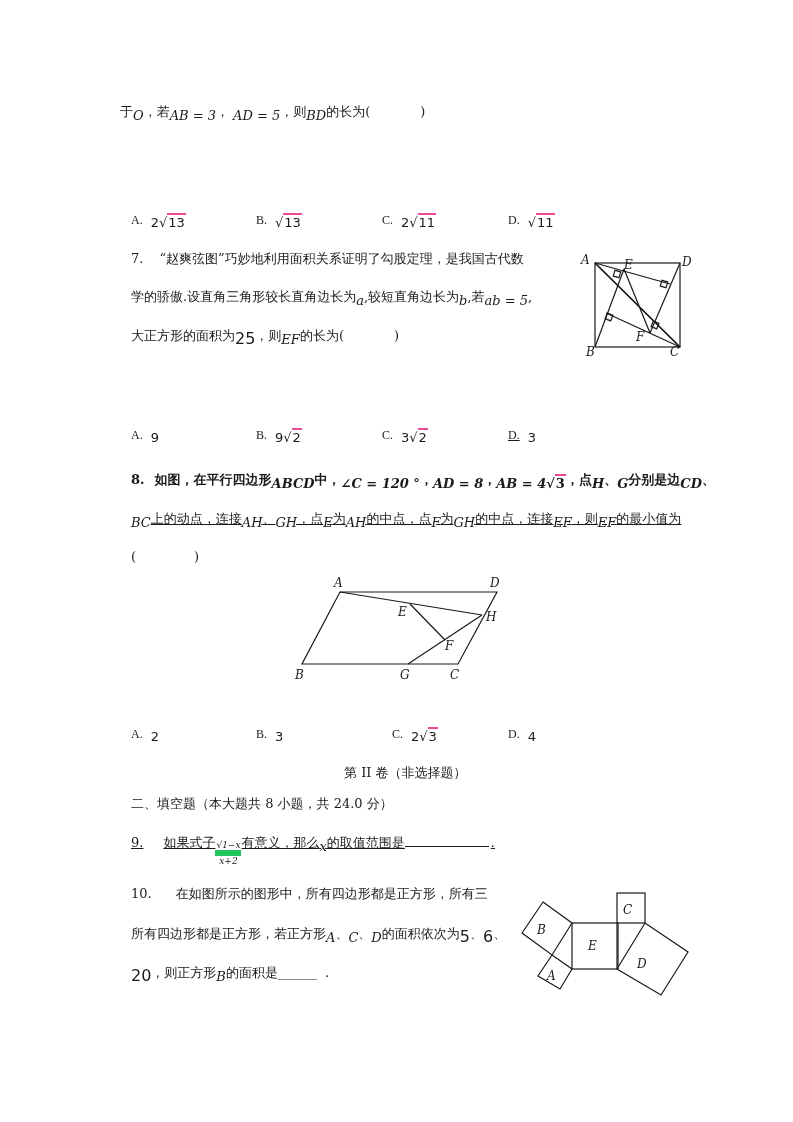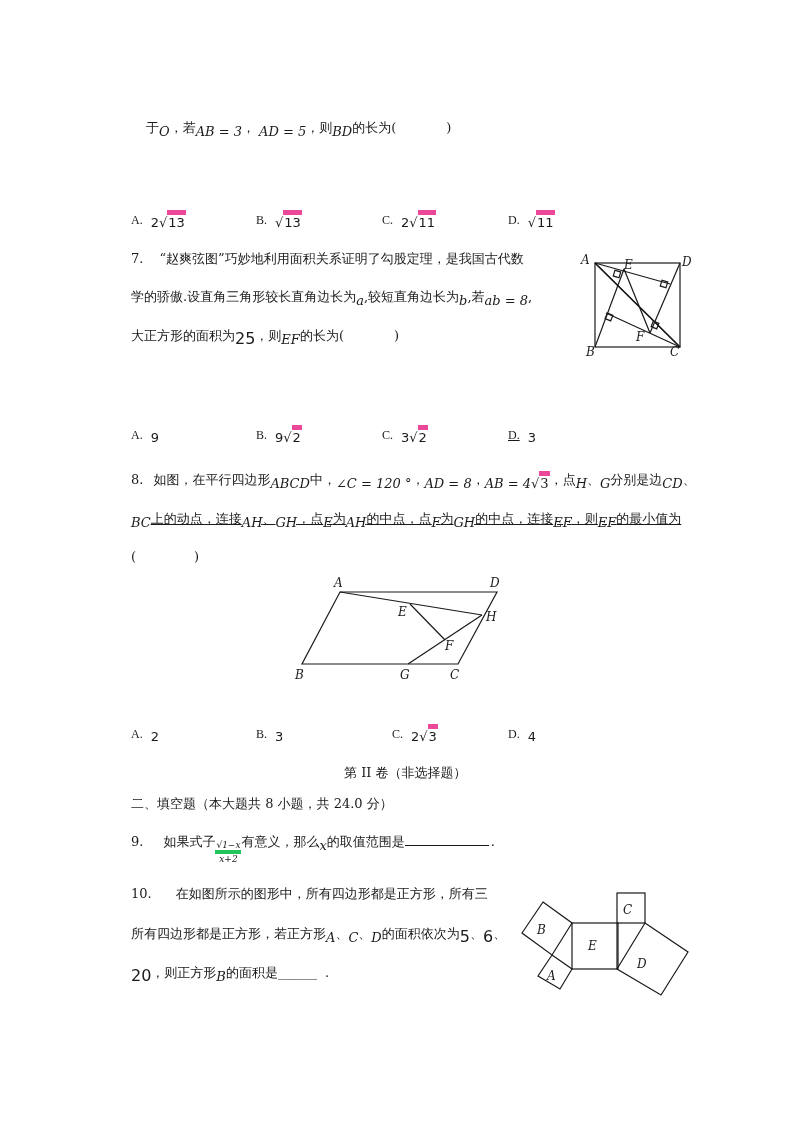--- a/index.html
+++ b/index.html
@@ -6,47 +6,47 @@
   body {
     width: 793px; height: 1122px; position: relative; overflow: hidden;
     font-family: "DejaVu Serif", "Liberation Serif", serif;
     color: #1a1a1a; font-size: 13px;
   }
   .abs { position: absolute; white-space: nowrap; }
   .m { font-family: "DejaVu Serif", serif; font-style: italic; font-size: 13px; position: relative; top: 4px; }
   .n { font-family: "DejaVu Sans", sans-serif; font-style: normal; font-size: 16px; position: relative; top: 4px; }
   .opt-label { font-family: "Liberation Serif", serif; font-size: 12px; }
   .opt-val { font-family: "DejaVu Sans", sans-serif; font-size: 13px; position: relative; top: 3px; margin-left: 8px; }
-  .sqrt { border-top: 5px solid #ec4899; padding: 0 1px; text-align: right; }
+  .sqrt { border-top: 2px solid #ec4899; padding: 0 1px; text-align: right; }
   .blank-line { display: inline-block; border-bottom: 1px solid #1a1a1a; height: 12px; vertical-align: baseline; }
   .frac { display: inline-block; vertical-align: middle; text-align: center; font-size: 9px; font-family: "DejaVu Serif", serif; font-style: italic; position: relative; top: 10px; }
-  .frac .num { display: block; border-bottom: 4px solid #22c55e; padding: 0 1px; }
+  .frac .num { display: block; border-bottom: 6px solid #22c55e; padding: 0 1px; }
   .frac .den { display: block; }
   svg text { font-family: "DejaVu Serif", serif; font-style: italic; font-size: 12px; fill: #1a1a1a; }
 </style>
 </head>
 <body>
 
-<div class="abs" style="left:146px; top:103px;margin-top:16px;">
+<div class="abs" style="left:120px; top:103px;">
   <span>于</span><span class="m">O</span><span>，若</span><span class="m">AB = 3</span><span>，</span><span class="m" style="margin-left:4px">AD = 5</span><span>，则</span><span class="m">BD</span><span>的长为(</span><span style="display:inline-block;width:50px"></span><span>)</span>
 </div>
 
 <div>
   <div class="abs" style="left:131px; top:212px;"><span class="opt-label">A.</span><span class="opt-val"><span>2</span>√<span class="sqrt">13</span></span></div>
   <div class="abs" style="left:256px; top:212px;"><span class="opt-label">B.</span><span class="opt-val">√<span class="sqrt">13</span></span></div>
   <div class="abs" style="left:382px; top:212px;"><span class="opt-label">C.</span><span class="opt-val"><span>2</span>√<span class="sqrt">11</span></span></div>
   <div class="abs" style="left:508px; top:212px;"><span class="opt-label">D.</span><span class="opt-val">√<span class="sqrt">11</span></span></div>
 </div>
 
 <div>
   <div class="abs" style="left:131px; top:250px;">
     <span>7.</span><span style="margin-left:16px">“赵爽弦图”巧妙地利用面积关系证明了勾股定理，是我国古代数</span>
   </div>
   <div class="abs" style="left:131px; top:288px;">
-    <span>学的骄傲</span><span>.</span><span>设直角三角形较长直角边长为</span><span class="m">a</span><span>,较短直角边长为</span><span class="m">b</span><span>,若</span><span class="m">ab = 8</span><span>,</span>
+    <span>学的骄傲</span><span>.</span><span>设直角三角形较长直角边长为</span><span class="m">a</span><span>,较短直角边长为</span><span class="m">b</span><span>,若</span><span class="m">ab = 5</span><span>,</span>
   </div>
   <div class="abs" style="left:131px; top:325px;">
     <span>大正方形的面积为</span><span class="n">25</span><span>，则</span><span class="m">EF</span><span>的长为(</span><span style="display:inline-block;width:50px"></span><span>)</span>
   </div>
 
   <svg class="abs" style="left:578px; top:250px;" width="120" height="110">
     <g stroke="#1a1a1a" stroke-width="1.2" fill="none">
       <rect x="17" y="13" width="85" height="84"></rect>
       <line x1="17" y1="13" x2="102" y2="97"></line>
       <polyline points="17,13 102,97"></polyline>
@@ -70,21 +70,21 @@
 
   <div>
     <div class="abs" style="left:131px; top:427px;"><span class="opt-label">A.</span><span class="opt-val">9</span></div>
     <div class="abs" style="left:256px; top:427px;"><span class="opt-label">B.</span><span class="opt-val"><span>9</span>√<span class="sqrt">2</span></span></div>
     <div class="abs" style="left:382px; top:427px;"><span class="opt-label">C.</span><span class="opt-val"><span>3</span>√<span class="sqrt">2</span></span></div>
     <div class="abs" style="left:508px; top:427px;text-decoration:underline;"><span class="opt-label">D.</span><span class="opt-val">3</span></div>
   </div>
 </div>
 
 <div>
-  <div class="abs" style="left:131px; top:471px;">
+  <div class="abs" style="left:131px; top:471px;font-weight:bold;">
     <span>8.</span><span style="margin-left:10px">如图，在平行四边形</span><span class="m">ABCD</span><span>中，</span><span class="m">∠C = 120 °</span><span>，</span><span class="m">AD = 8</span><span>，</span><span class="m"><span>AB = 4</span>√<span class="sqrt" style="font-style:normal">3</span></span><span>，点</span><span class="m">H</span><span>、</span><span class="m">G</span><span>分别是边</span><span class="m">CD</span><span>、</span>
   </div>
   <div class="abs" style="left:131px; top:510px;text-decoration:underline;">
     <span class="m">BC</span><span>上的动点，连接</span><span class="m">AH</span><span>、</span><span class="m">GH</span><span>，点</span><span class="m">E</span><span>为</span><span class="m">AH</span><span>的中点，点</span><span class="m">F</span><span>为</span><span class="m">GH</span><span>的中点，连接</span><span class="m">EF</span><span>，则</span><span class="m">EF</span><span>的最小值为</span>
   </div>
   <div class="abs" style="left:131px; top:549px;">
     <span>(</span><span style="display:inline-block;width:58px"></span><span>)</span>
   </div>
 
   <svg class="abs" style="left:290px; top:572px;" width="220" height="112">
@@ -108,21 +108,21 @@
     <div class="abs" style="left:131px; top:726px;"><span class="opt-label">A.</span><span class="opt-val">2</span></div>
     <div class="abs" style="left:256px; top:726px;"><span class="opt-label">B.</span><span class="opt-val">3</span></div>
     <div class="abs" style="left:392px; top:726px;"><span class="opt-label">C.</span><span class="opt-val"><span>2</span>√<span class="sqrt">3</span></span></div>
     <div class="abs" style="left:508px; top:726px;"><span class="opt-label">D.</span><span class="opt-val">4</span></div>
   </div>
 </div>
 
 <div class="abs" style="left:344px; top:764px;">第 II 卷（非选择题）</div>
 <div class="abs" style="left:131px; top:795px;">二、填空题（本大题共 8 小题，共 24.0 分）</div>
 
-<div class="abs" style="left:131px; top:830px;">
+<div class="abs" style="left:131px; top:830px;text-decoration:underline;">
   <span>9.</span><span style="margin-left:20px">如果式子</span><span class="frac"><span class="num">√1−x</span><span class="den">x+2</span></span><span>有意义，那么</span><span class="m">x</span><span>的取值范围是</span><span class="blank-line" style="width:84px"></span><span style="margin-left:2px">.</span>
 </div>
 
 <div>
   <div class="abs" style="left:131px; top:885px;">
     <span>10.</span><span style="margin-left:24px">在如图所示的图形中，所有四边形都是正方形，所有三</span>
   </div>
   <div class="abs" style="left:131px; top:923px;">
     <span>所有四边形都是正方形，若正方形</span><span class="m">A</span><span>、</span><span class="m">C</span><span>、</span><span class="m">D</span><span>的面积依次为</span><span class="n">5</span><span>、</span><span class="n">6</span><span>、</span>
   </div>

